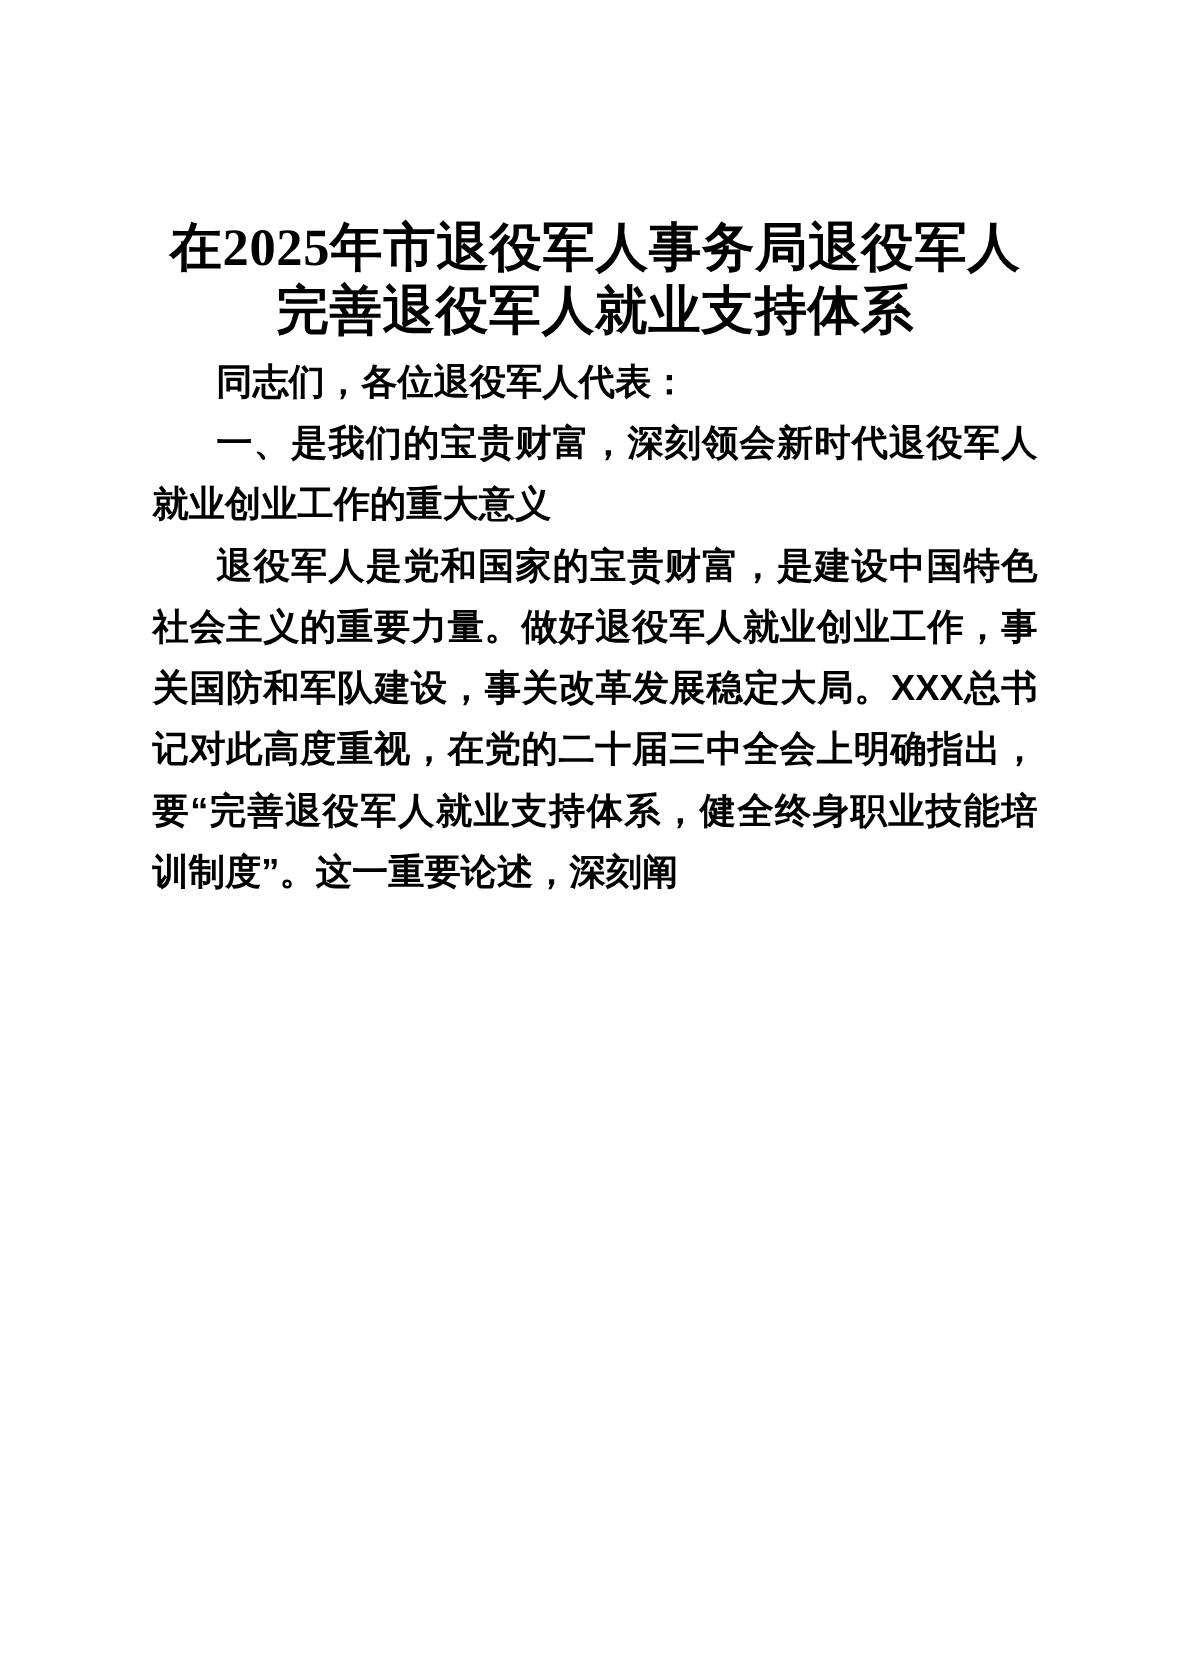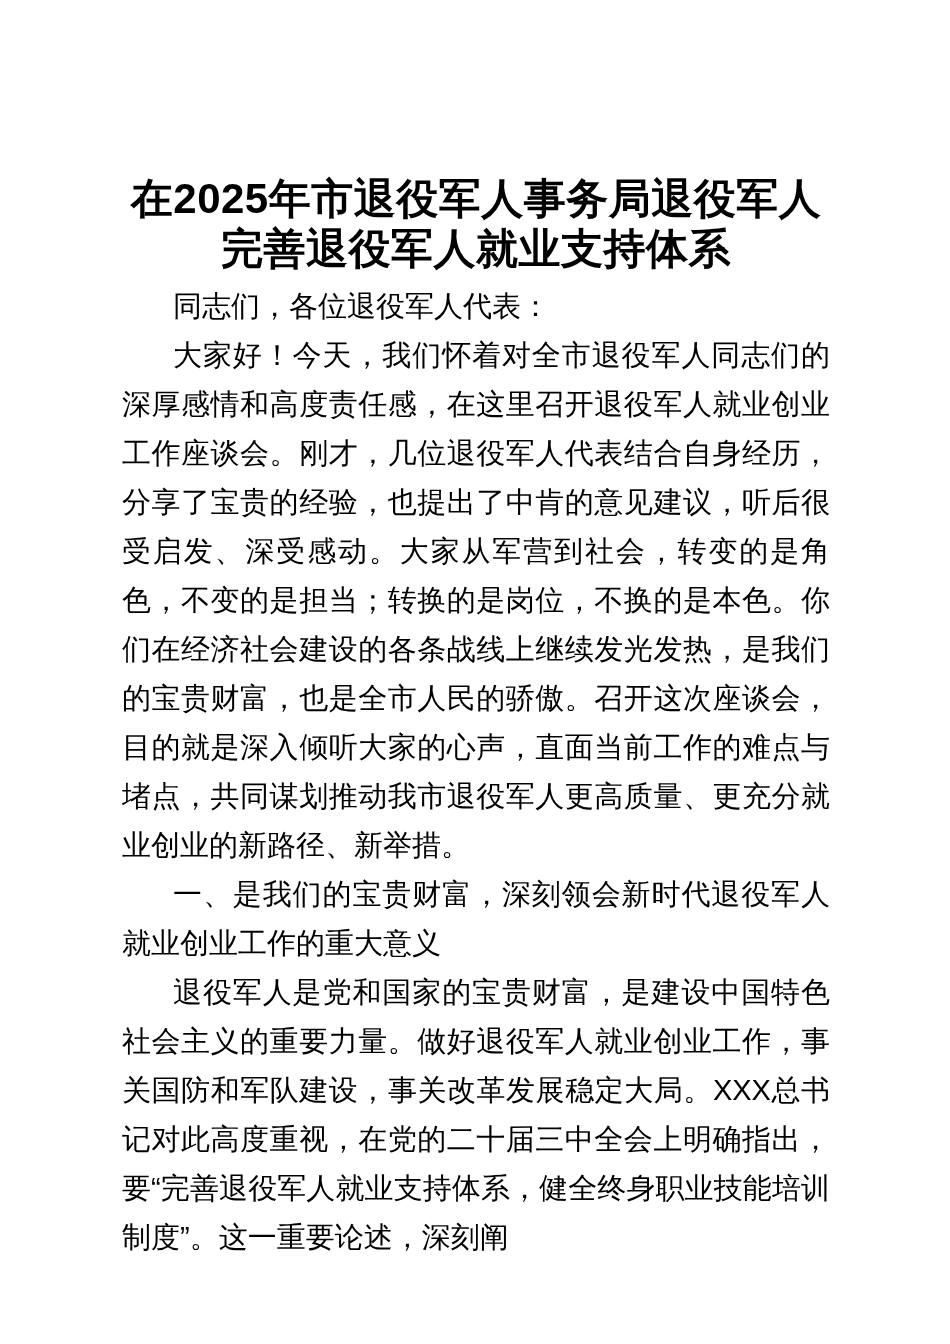--- a/index.html
+++ b/index.html
@@ -17,55 +17,55 @@
   .page {
     box-sizing: border-box;
     width: 950px;
     height: 1344px;
     background: #ffffff;
     padding: 174px 120px 0 122px;
     overflow: hidden;
   }
   .doc-title {
     margin: 0 0 8px 0;
-    font-family: Liberation Sans, sans-serif;
+    font-family: Liberation Serif, serif;
     font-weight: bold;
     font-size: 42px;
     line-height: 50px;
     text-align: center;
     letter-spacing: 0.5px;
     word-spacing: 6px;
   }
   .title-line {
     display: block;
     white-space: nowrap;
   }
   .para {
     margin: 0;
     font-size: 29px;
     line-height: 49px;
     text-align: justify;
     text-indent: 51px;
     word-break: break-all;
+    font-weight: bold;
   }
   .salutation {
     text-align: left;
   }
 </style>
 </head>
 <body>
 
 <div class="page">
 
   <h1 class="doc-title">
     <span class="title-line">在2025年市退役军人事务局退役军人</span>
     <span class="title-line">完善退役军人就业支持体系</span>
   </h1>
 
   <p class="para salutation">同志们，各位退役军人代表：</p>
 
-  <p class="para">大家好！今天，我们怀着对全市退役军人同志们的深厚感情和高度责任感，在这里召开退役军人就业创业工作座谈会。刚才，几位退役军人代表结合自身经历，分享了宝贵的经验，也提出了中肯的意见建议，听后很受启发、深受感动。大家从军营到社会，转变的是角色，不变的是担当；转换的是岗位，不换的是本色。你们在经济社会建设的各条战线上继续发光发热，是我们的宝贵财富，也是全市人民的骄傲。召开这次座谈会，目的就是深入倾听大家的心声，直面当前工作的难点与堵点，共同谋划推动我市退役军人更高质量、更充分就业创业的新路径、新举措。</p>
 
   <p class="para">一、是我们的宝贵财富，深刻领会新时代退役军人就业创业工作的重大意义</p>
 
   <p class="para">退役军人是党和国家的宝贵财富，是建设中国特色社会主义的重要力量。做好退役军人就业创业工作，事关国防和军队建设，事关改革发展稳定大局。XXX总书记对此高度重视，在党的二十届三中全会上明确指出，要“完善退役军人就业支持体系，健全终身职业技能培训制度”。这一重要论述，深刻阐</p>
 
 </div>
 
 </body></html>

